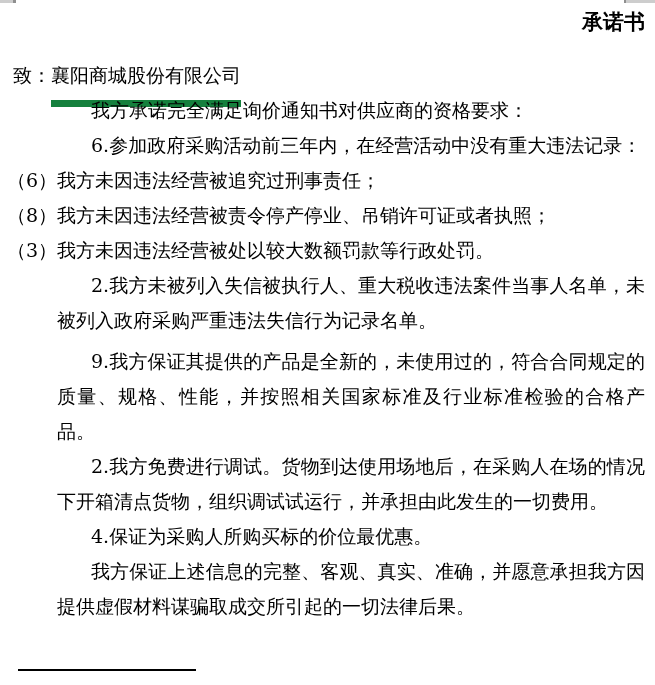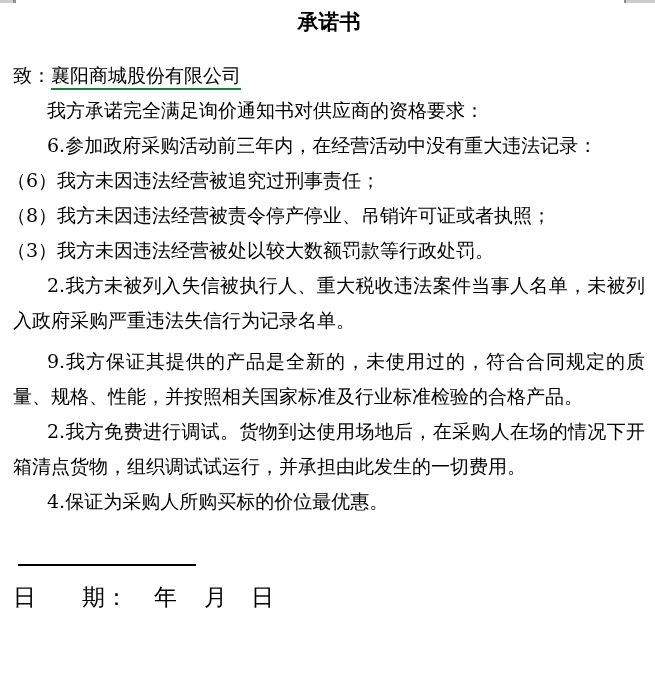--- a/index.html
+++ b/index.html
@@ -31,39 +31,39 @@
     width: 31px;
     background: linear-gradient(to right, #8f8f8f 0 2px, #cdcdcd 2px 100%);
   }
   .page {
     padding: 8px 10px 0 13px;
   }
   .doc-title {
     margin: 0;
     font-size: 21px;
     font-weight: bold;
-    text-align: center;
+    text-align: right;
     line-height: 28px;
   }
   .recipient {
     margin: 22px 0 0 0;
     font-size: 19px;
     line-height: 35px;
   }
   .company-underlined {
-    border-bottom: 2px solid #15803d;
-    padding-bottom: 2px;
+    border-bottom: 7px solid #15803d;
+    padding-bottom: 14px;
   }
   .para {
     margin: 0;
     font-size: 19px;
     line-height: 35px;
     text-align: justify;
   }
-  .para.indent { text-indent: 34px; }
+  .para.indent { text-indent: 34px; margin-left: 44px; }
   .para.bracket { margin-left: -6px; }
   .para.space-before { margin-top: 6px; }
   .sig-supplier {
     margin: 23px 0 0 0;
     font-size: 19px;
     line-height: 35px;
     white-space: nowrap;
   }
   .blank-line {
     display: inline-block;
@@ -98,18 +98,19 @@
 
   <p class="para indent">我方承诺完全满足询价通知书对供应商的资格要求：</p>
   <p class="para indent">6.参加政府采购活动前三年内，在经营活动中没有重大违法记录：</p>
   <p class="para bracket">（6）我方未因违法经营被追究过刑事责任；</p>
   <p class="para bracket">（8）我方未因违法经营被责令停产停业、吊销许可证或者执照；</p>
   <p class="para bracket">（3）我方未因违法经营被处以较大数额罚款等行政处罚。</p>
   <p class="para indent">2.我方未被列入失信被执行人、重大税收违法案件当事人名单，未被列入政府采购严重违法失信行为记录名单。</p>
   <p class="para indent space-before">9.我方保证其提供的产品是全新的，未使用过的，符合合同规定的质量、规格、性能，并按照相关国家标准及行业标准检验的合格产品。</p>
   <p class="para indent">2.我方免费进行调试。货物到达使用场地后，在采购人在场的情况下开箱清点货物，组织调试试运行，并承担由此发生的一切费用。</p>
   <p class="para indent">4.保证为采购人所购买标的价位最优惠。</p>
+  <p class="para indent">我方保证上述信息的完整、客观、真实、准确，并愿意承担我方因提供虚假材料谋骗取成交所引起的一切法律后果。</p>
 
   <p class="sig-supplier"><span class="blank-line"></span></p>
 
   <p class="sig-date"><span class="w-ri">日</span><span class="w-qi">期：</span><span class="w-year">年</span><span class="w-month">月</span><span>日</span></p>
 
 </div>
 
 </body></html>

